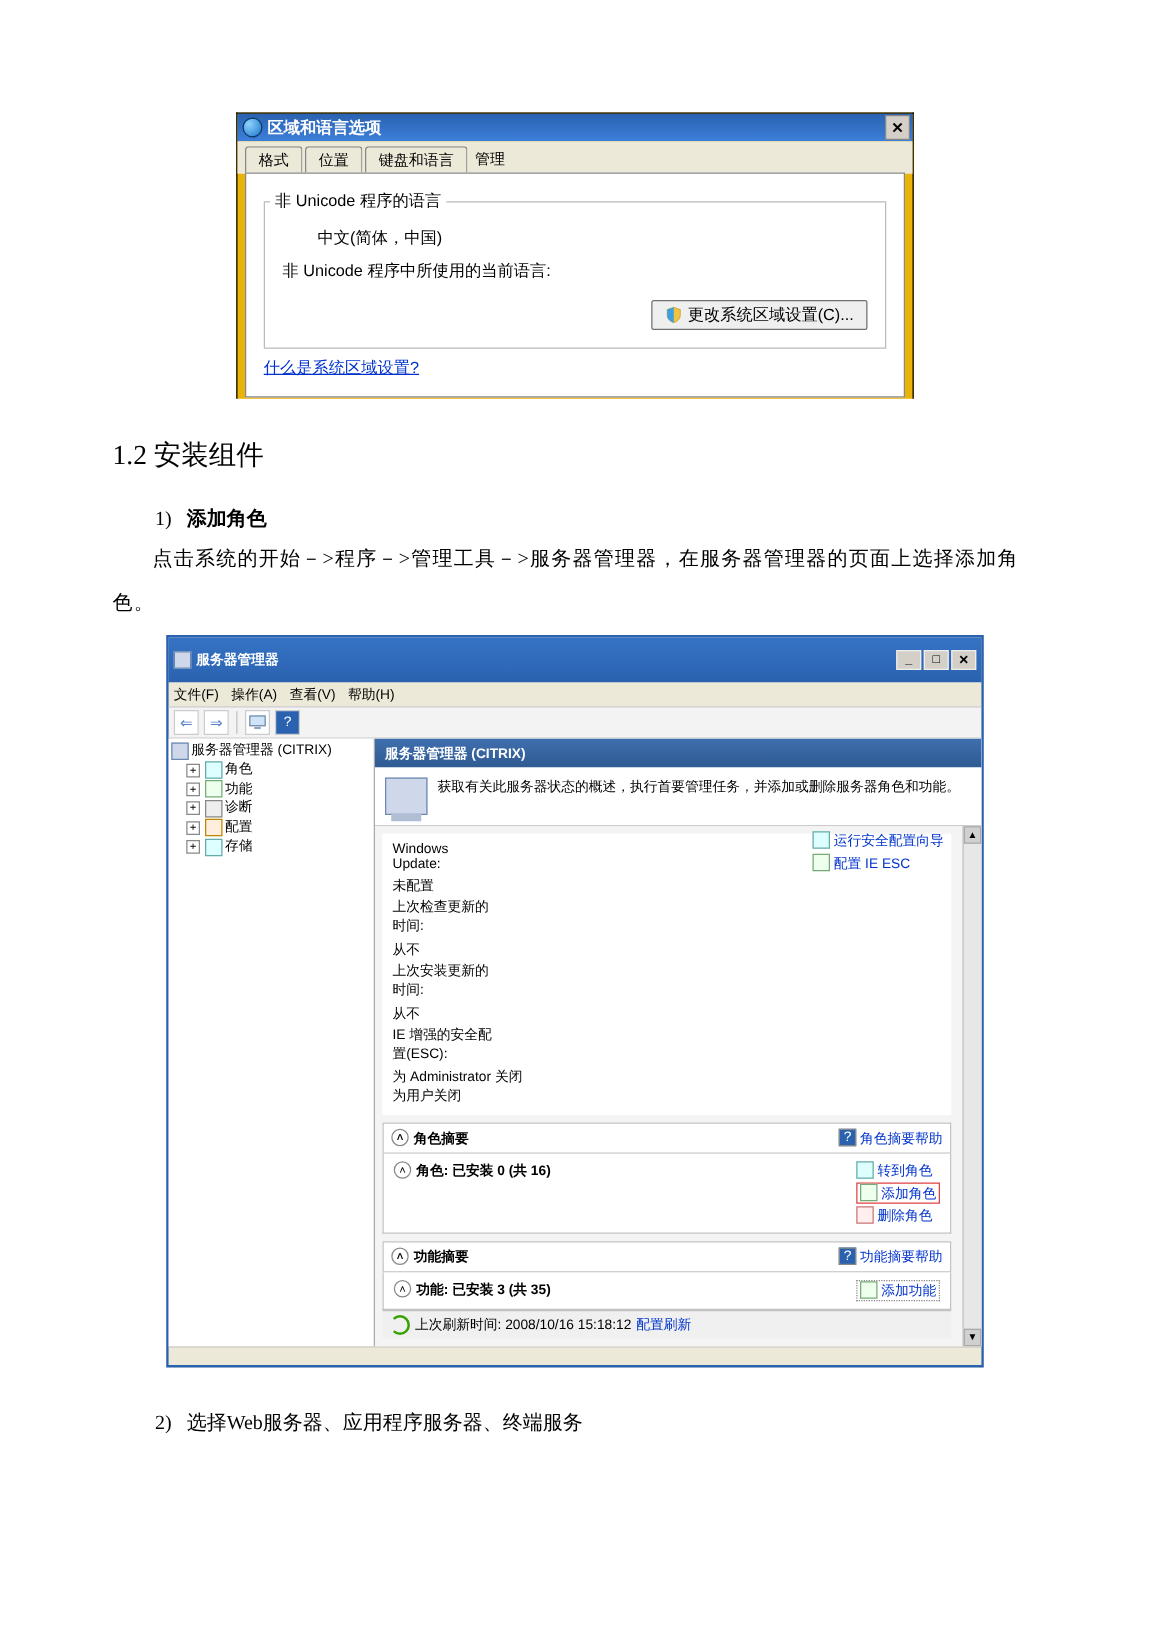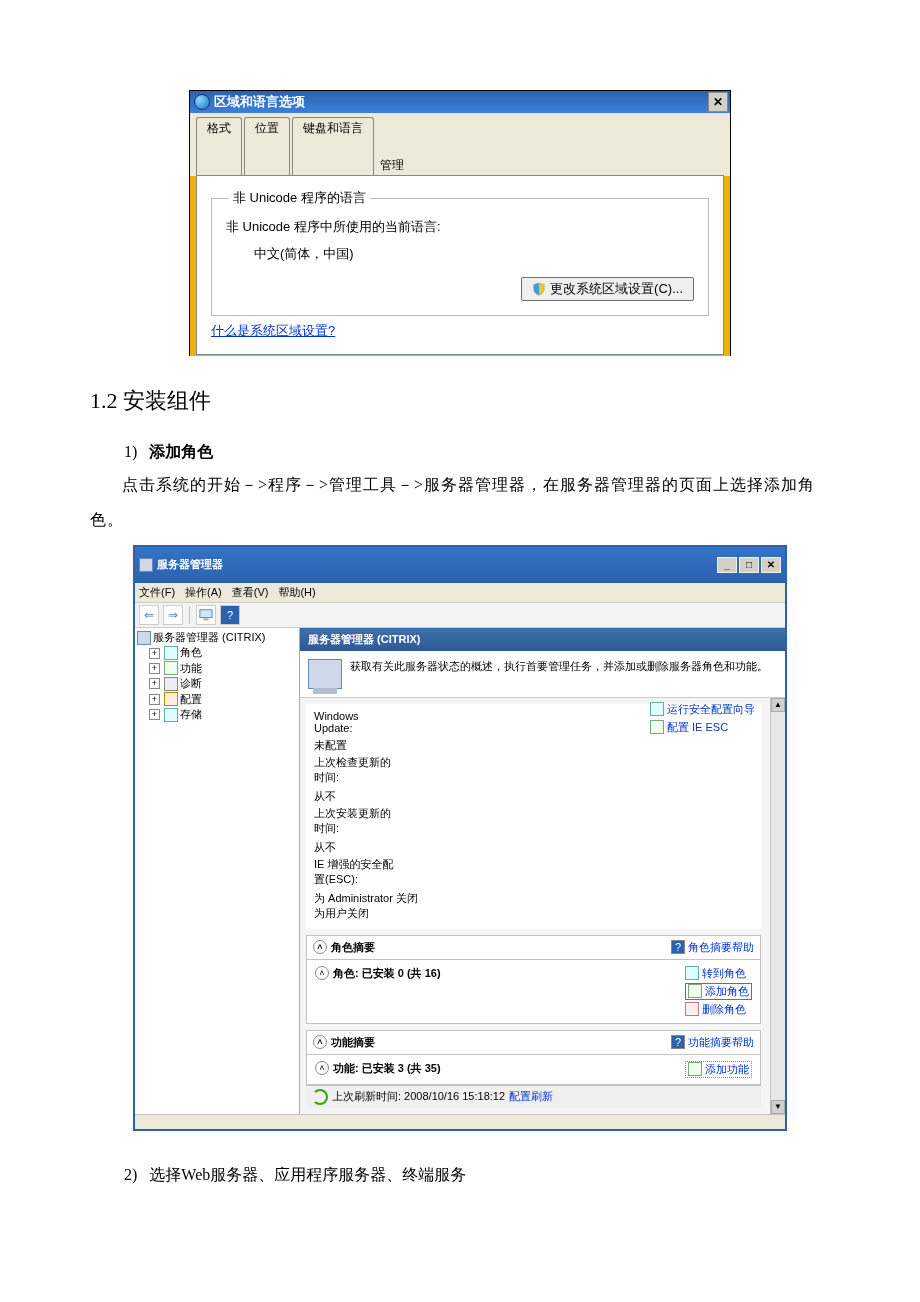--- a/index.html
+++ b/index.html
@@ -53,32 +53,32 @@
   .tab {
     border: 1px solid #888; border-bottom: none;
     background: #ece9d8; padding: 2px 10px;
     margin-right: 2px; font-size: 12px;
     border-radius: 3px 3px 0 0;
   }
   .tab.active {
     background: #fff; position: relative; z-index: 2;
     border-color: #888;
   }
-  .tab.bordless { border: none; background: transparent; padding-left: 4px; margin-top: 38px; }
+  .tab.bordless { border: none; background: transparent; padding-left: 4px; }
   .tabbody {
     background: #fff; border: 1px solid #888;
     margin: 0 6px 0 6px; padding: 14px 14px 14px 14px;
     position: relative; top: -1px;
   }
   .fieldset {
     border: 1px solid #bbb; padding: 12px 14px 14px 14px;
     position: relative; margin-top: 8px;
   }
   .fieldset-legend {
-    position: absolute; top: -10px; left: 17px;
+    position: absolute; top: -10px; left: 4px;
     background: #fff; padding: 0 4px; font-size: 13px;
   }
   .fs-p { margin: 6px 0; line-height: 1.6; }
   .fs-indent { margin-left: 28px; }
   .change-btn-row { text-align: right; margin-top: 12px; }
   .win-btn {
     display: inline-flex; align-items: center; gap: 4px;
     border: 1px solid #707070; background: #efefef;
     padding: 2px 10px; font-size: 13px; border-radius: 2px;
     font-family: "Microsoft YaHei","SimSun",sans-serif;
@@ -210,22 +210,22 @@
     </div>
     <div class="tabbar">
       <div class="tab">格式</div>
       <div class="tab">位置</div>
       <div class="tab">键盘和语言</div>
       <div class="tab bordless active">管理</div>
     </div>
     <div class="tabbody">
       <div class="fieldset">
         <div class="fieldset-legend">非 Unicode 程序的语言</div>
+        <div class="fs-p fs-indent">中文(简体，中国)</div>
         <div class="fs-p">非 Unicode 程序中所使用的当前语言:</div>
-        <div class="fs-p fs-indent">中文(简体，中国)</div>
         <div class="change-btn-row">
           <button class="win-btn">
             <svg class="shield-icon" viewBox="0 0 16 16">
               <path d="M8 1 L14 3 V8 C14 12 11 14 8 15 C5 14 2 12 2 8 V3 Z" fill="#f0c244" stroke="#b58a10" stroke-width="0.5"></path>
               <path d="M8 1 L8 15 C5 14 2 12 2 8 V3 Z" fill="#3aa0e0"></path>
             </svg>
             <span>更改系统区域设置(C)...</span>
           </button>
         </div>
       </div>

